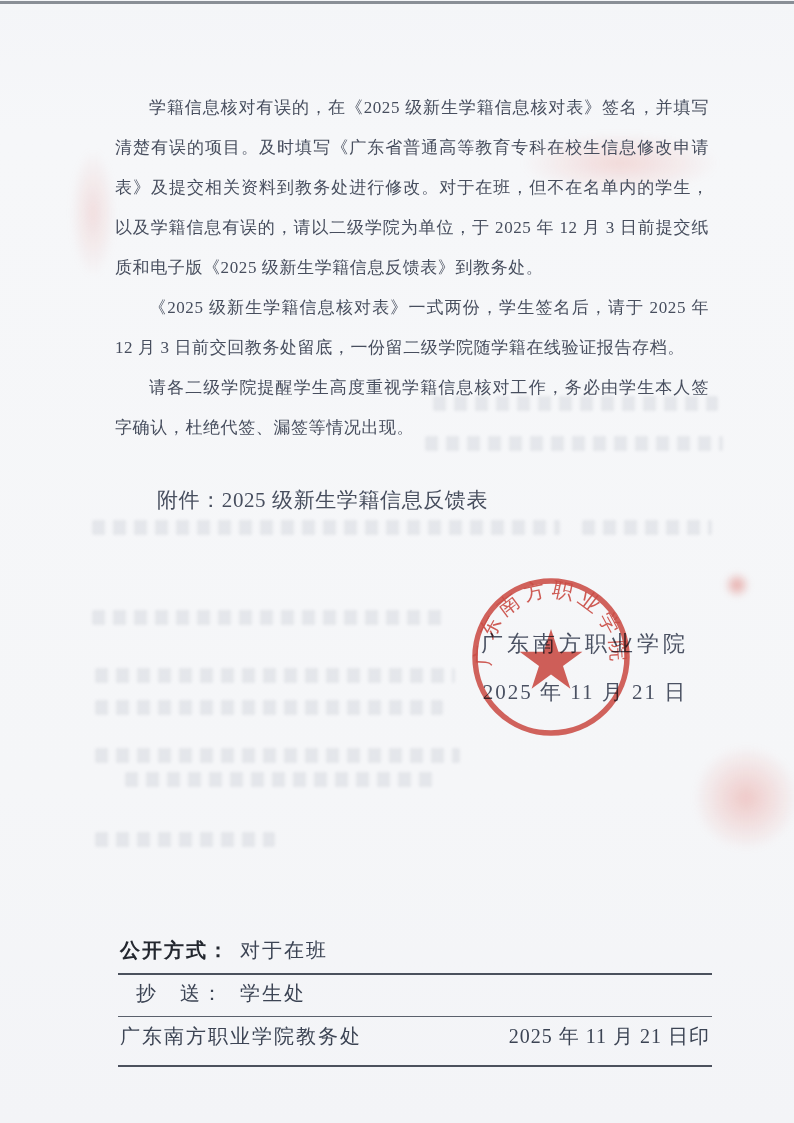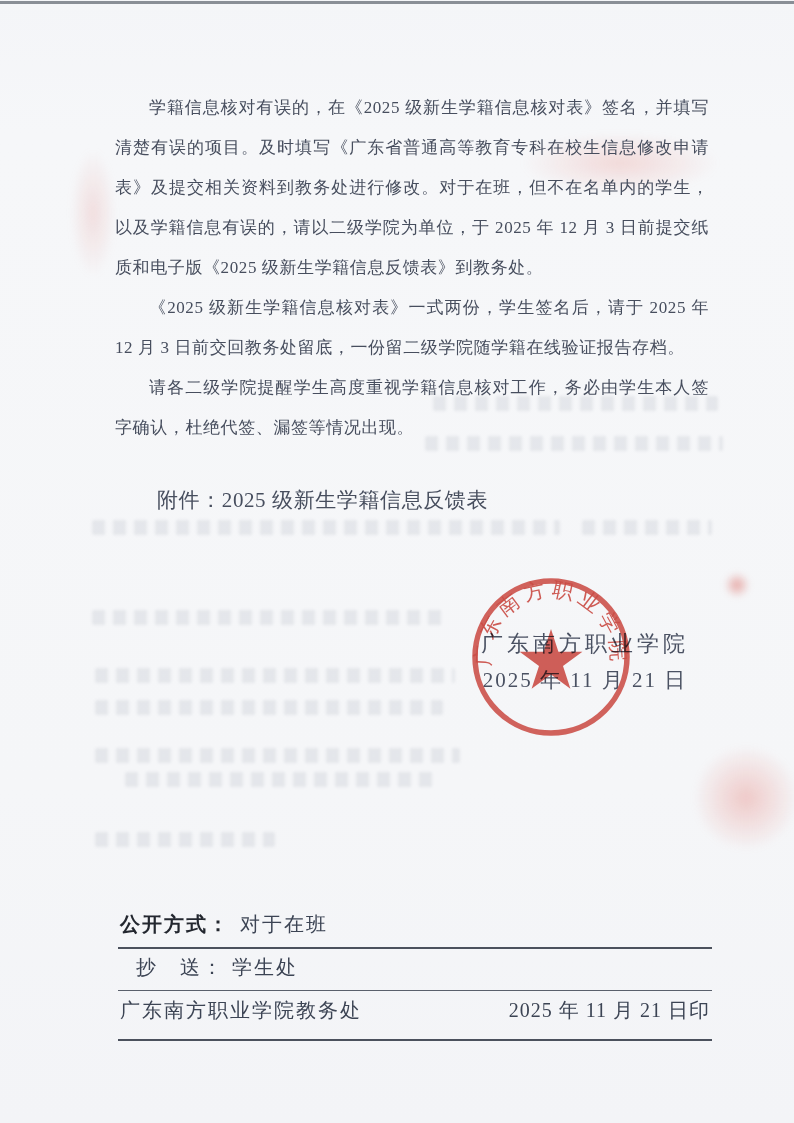--- a/index.html
+++ b/index.html
@@ -36,29 +36,29 @@
     letter-spacing:.6px;
   }
   .signature{
     position:absolute;left:455px;top:630px;width:260px;
     text-align:center;
   }
   .signature .org{
     font-size:22px;letter-spacing:4px;line-height:28px;color:#4a5162;
   }
   .signature .date{
-    margin-top:8px;font-size:21px;letter-spacing:2px;color:#4a5162;
+    margin-top:20px;font-size:21px;letter-spacing:2px;color:#4a5162;
   }
   .seal{
     position:absolute;left:466px;top:572px;width:170px;height:170px;
     mix-blend-mode:multiply;opacity:.92;
     pointer-events:none;
   }
   .footer{
-    position:absolute;left:118px;top:906px;width:594px;
+    position:absolute;left:118px;top:932px;width:594px;
     font-size:20px;color:#3c4454;
   }
   .footer .frow{display:flex;align-items:baseline;padding:5px 2px 9px 2px;}
   .footer .lbl-bold{
     font-family:"Liberation Sans","DejaVu Sans",sans-serif;
     font-weight:bold;color:#23272f;letter-spacing:2px;
   }
   .footer .val{margin-left:10px;letter-spacing:2px;}
   .rule-thick{border:0;border-top:2.4px solid #4b515d;margin:0;}
   .rule-thin{border:0;border-top:1.4px solid #5a606c;margin:0;}
@@ -120,21 +120,21 @@
   </svg>
 
   <div class="footer">
     <div class="frow">
       <span class="lbl-bold">公开方式：</span>
       <span class="val">对于在班</span>
     </div>
     <hr class="rule-thick">
     <div class="frow">
       <span class="val" style="margin-left:16px;">抄　送：</span>
-      <span class="val" style="margin-left:8px;">学生处</span>
+      <span class="val" style="margin-left:16px;">学生处</span>
     </div>
     <hr class="rule-thin">
     <div class="issuer-row">
       <span style="letter-spacing:2px;">广东南方职业学院教务处</span>
       <span style="letter-spacing:1px;text-align:center;">2025 年 11 月 21 日印</span>
     </div>
     <hr class="rule-thick">
   </div>
 </div>
 

